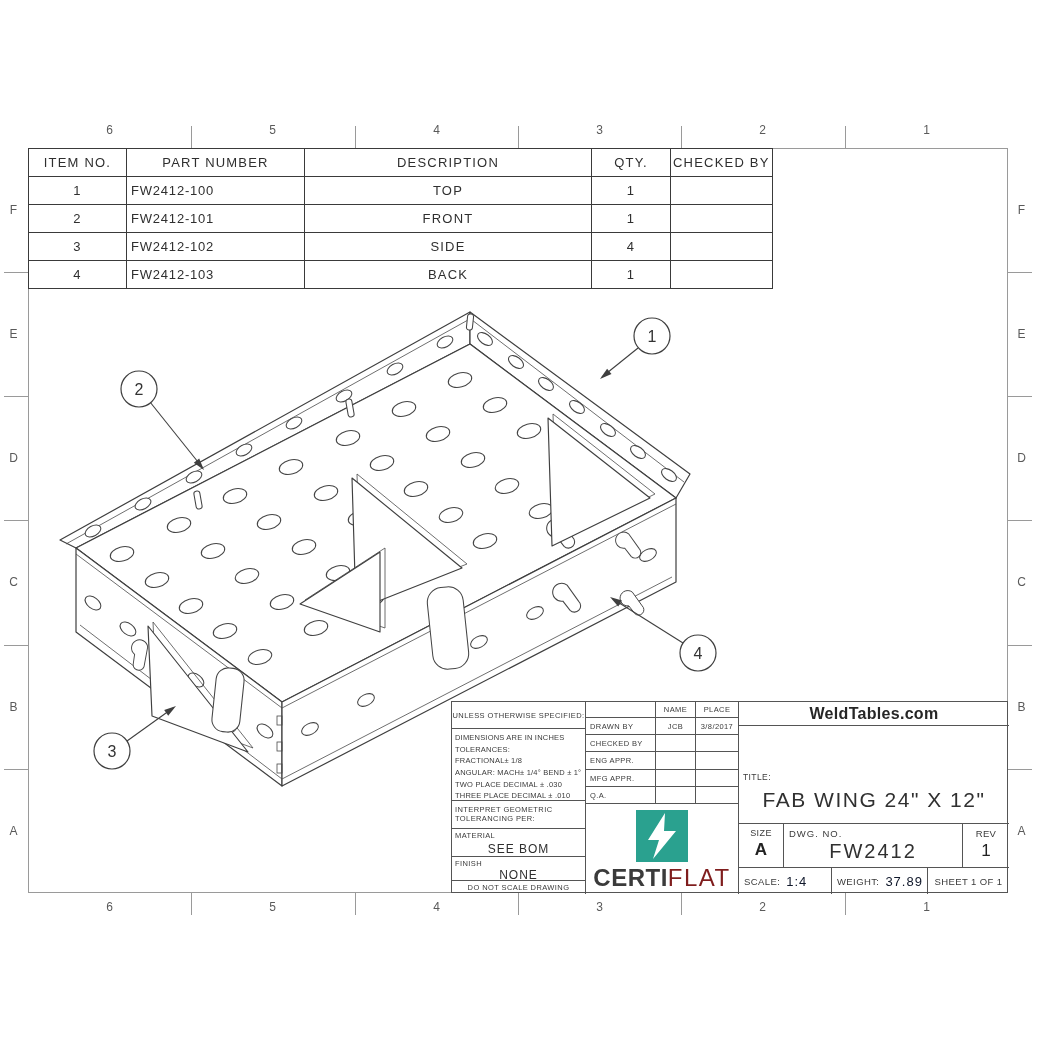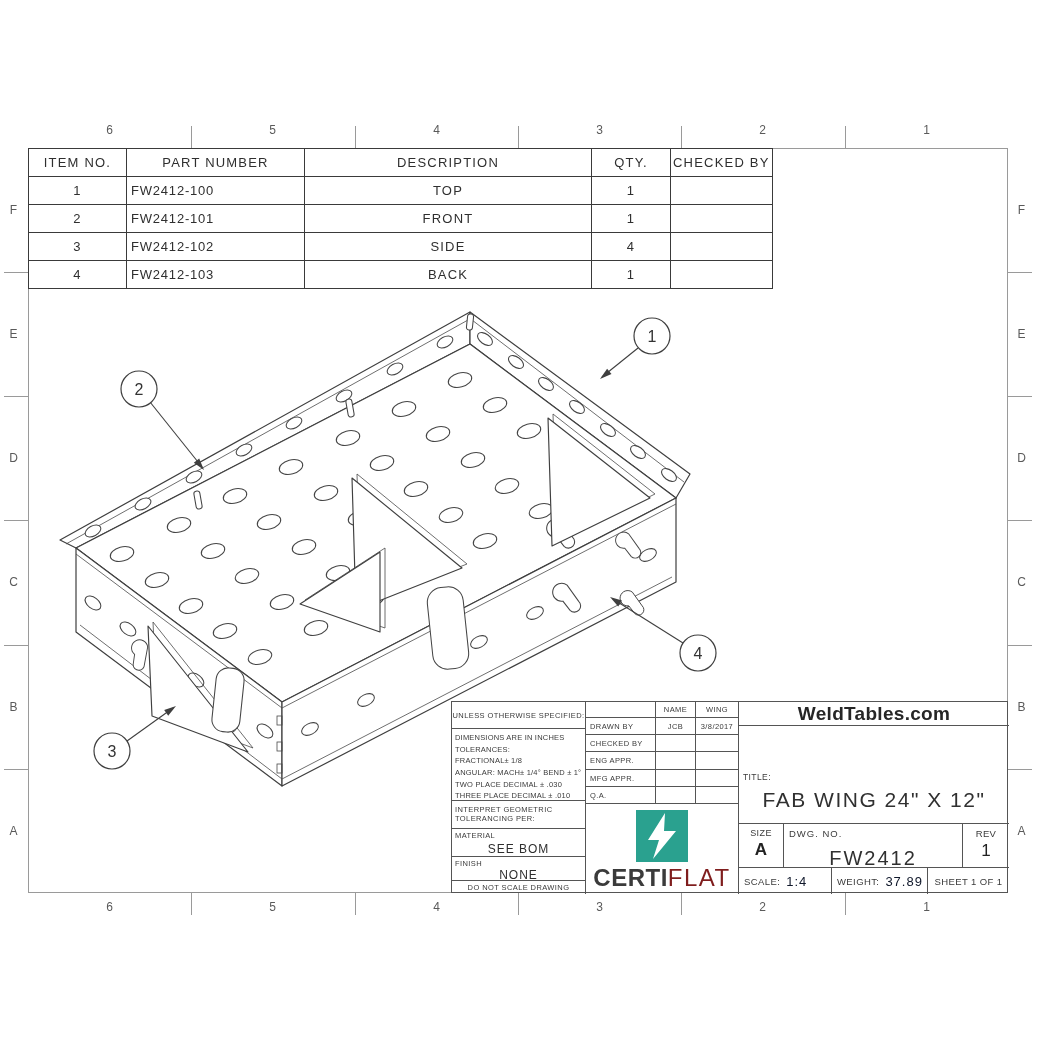--- a/index.html
+++ b/index.html
@@ -16,21 +16,21 @@
   table.bom td.pn{text-align:left;padding-left:4px;letter-spacing:0.8px;}
   
   .tb{position:absolute;left:451px;top:701px;width:557px;height:192px;border:1px solid #555;box-sizing:border-box;font-size:8px;color:#3a3a3a;}
   .cell{position:absolute;box-sizing:border-box;border-right:1px solid #555;border-bottom:1px solid #555;overflow:hidden;}
   .cell.nb{border-bottom:none;}
   .cell.nr{border-right:none;}
   .ctr{display:flex;align-items:center;justify-content:center;text-align:center;}
   .lbl{font-size:7.5px;letter-spacing:0.4px;color:#3a3a3a;}
   .tol div{line-height:1.55;letter-spacing:0.2px;}
   .big{font-size:12px;letter-spacing:1px;color:#2e2e2e;}
-  .company{font-size:19px;font-weight:bold;letter-spacing:0.3px;color:#262626;}
+  .company{font-size:16px;font-weight:bold;letter-spacing:0.3px;color:#262626;}
   .addr{font-size:13px;color:#454545;line-height:1.4;letter-spacing:0.6px;}
   .title-val{font-size:21px;letter-spacing:1.5px;color:#303030;}
   .dwgno{font-size:20px;letter-spacing:2px;color:#303030;}
   .szv{font-size:17px;font-weight:bold;color:#222;}
   .revv{font-size:17px;color:#222;}
   .srow{display:flex;align-items:center;gap:6px;padding-left:5px;}
   .srow .v{font-size:13px;letter-spacing:1px;color:#0f172a;}
   .logo-cell{display:flex;flex-direction:column;align-items:center;justify-content:flex-end;padding-bottom:4px;}
   .logo-sq{width:52px;height:52px;background:#2aa18f;margin-bottom:4px;position:relative;}
   .logo-txt{font-size:24px;line-height:1;white-space:nowrap;}
@@ -310,21 +310,21 @@
   </div>
   <div class="cell ctr nb" style="left:0;top:179px;width:134px;height:13px;">
     <span class="lbl">DO NOT SCALE DRAWING</span>
   </div>
 
   <div class="cell" style="left:134px;top:0;width:70px;height:16px;"></div>
   <div class="cell ctr" style="left:204px;top:0;width:40px;height:16px;">
       <span class="lbl">NAME</span>
     </div>
   <div class="cell ctr" style="left:244px;top:0;width:43px;height:16px;">
-      <span class="lbl">WING</span>
+      <span class="lbl">PLACE</span>
     </div>
 
   <div class="cell" style="left:134px;top:16px;width:70px;height:17px;padding:4px 0 0 4px;"><span class="lbl">DRAWN BY</span></div>
   <div class="cell ctr" style="left:204px;top:16px;width:40px;height:17px;">
       <span class="lbl">JCB</span>
     </div>
   <div class="cell ctr" style="left:244px;top:16px;width:43px;height:17px;">
       <span class="lbl">3/8/2017</span>
     </div>
 
@@ -359,21 +359,21 @@
   <div class="cell nr" style="left:287px;top:67px;width:270px;height:55px;">
     <div class="lbl" style="font-size:8.5px;padding:3px 0 0 4px;">TITLE:</div>
     <div class="title-val" style="text-align:center;margin-top:6px;">FAB WING 24" X 12"</div>
   </div>
   <div class="cell" style="left:287px;top:122px;width:45px;height:44px;">
     <div class="lbl" style="font-size:9px;text-align:center;padding-top:4px;">SIZE</div>
     <div class="szv" style="text-align:center;margin-top:2px;">A</div>
   </div>
   <div class="cell" style="left:332px;top:122px;width:179px;height:44px;">
     <div class="lbl" style="font-size:9.5px;padding:4px 0 0 5px;letter-spacing:1px;">DWG. NO.</div>
-    <div class="dwgno" style="text-align:center;margin-top:8px;">FW2412</div>
+    <div class="dwgno" style="text-align:center;margin-top:1px;">FW2412</div>
   </div>
   <div class="cell nr" style="left:511px;top:122px;width:46px;height:44px;">
     <div class="lbl" style="font-size:9.5px;text-align:center;padding-top:4px;">REV</div>
     <div class="revv" style="text-align:center;margin-top:2px;">1</div>
   </div>
   <div class="cell nb srow" style="left:287px;top:166px;width:93px;height:26px;">
     <span class="lbl" style="font-size:9.5px;">SCALE:</span>
     <span class="v">1:4</span>
   </div>
   <div class="cell nb srow" style="left:380px;top:166px;width:96px;height:26px;">

